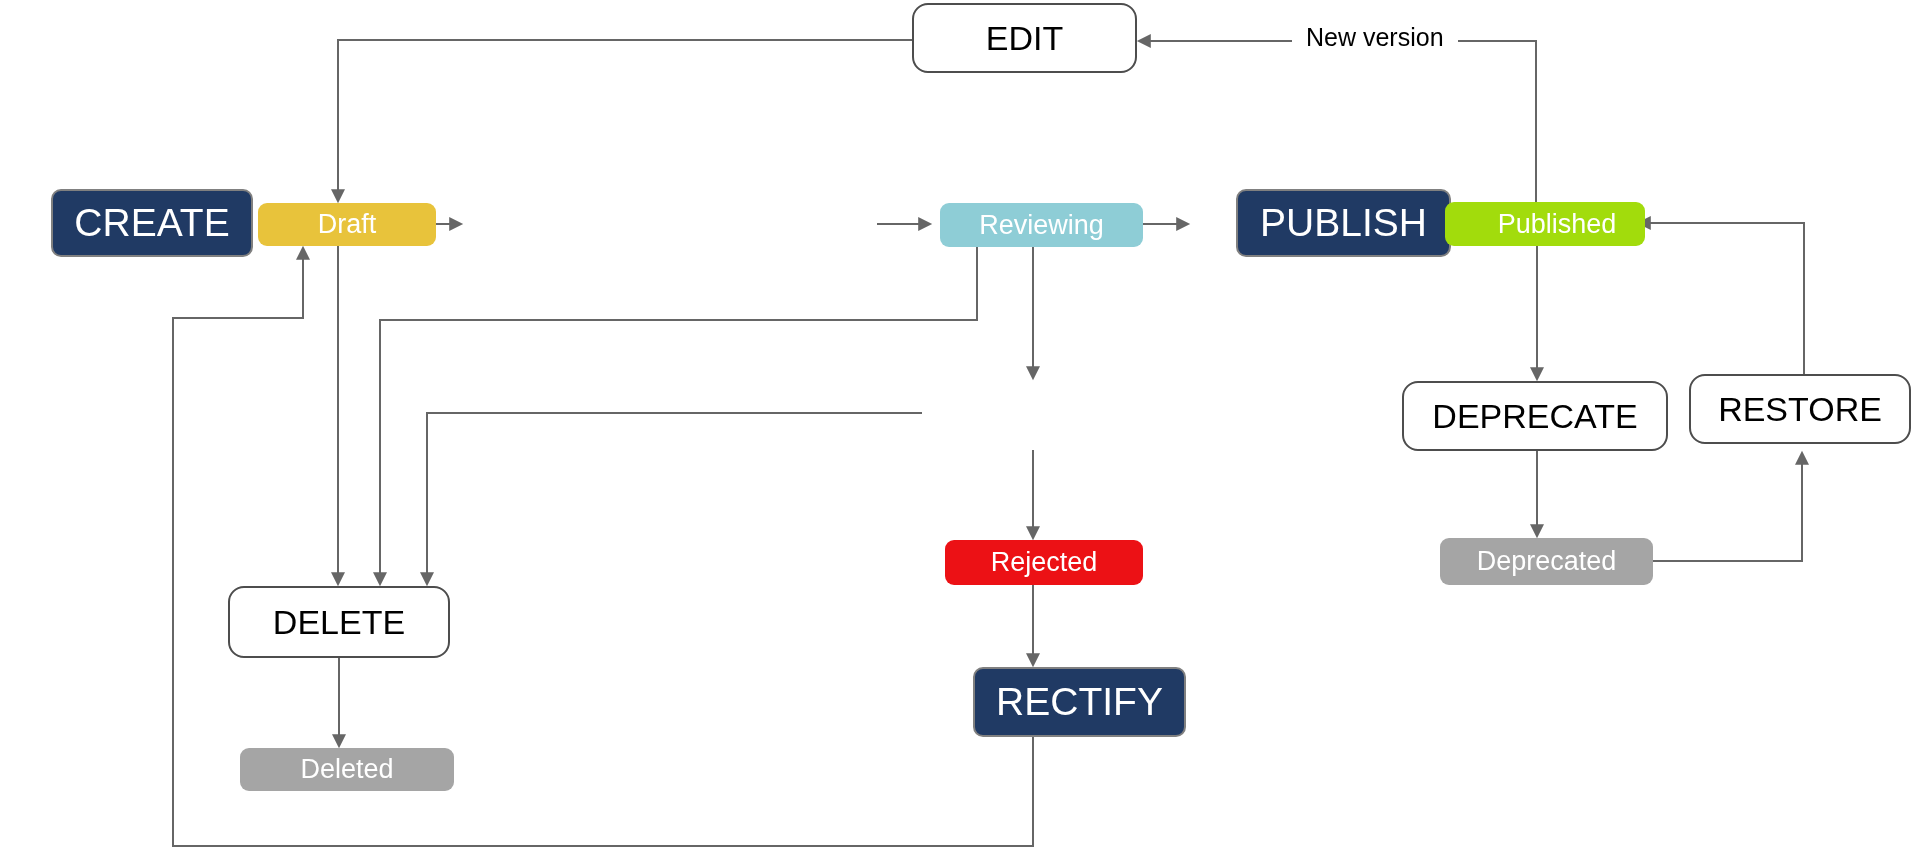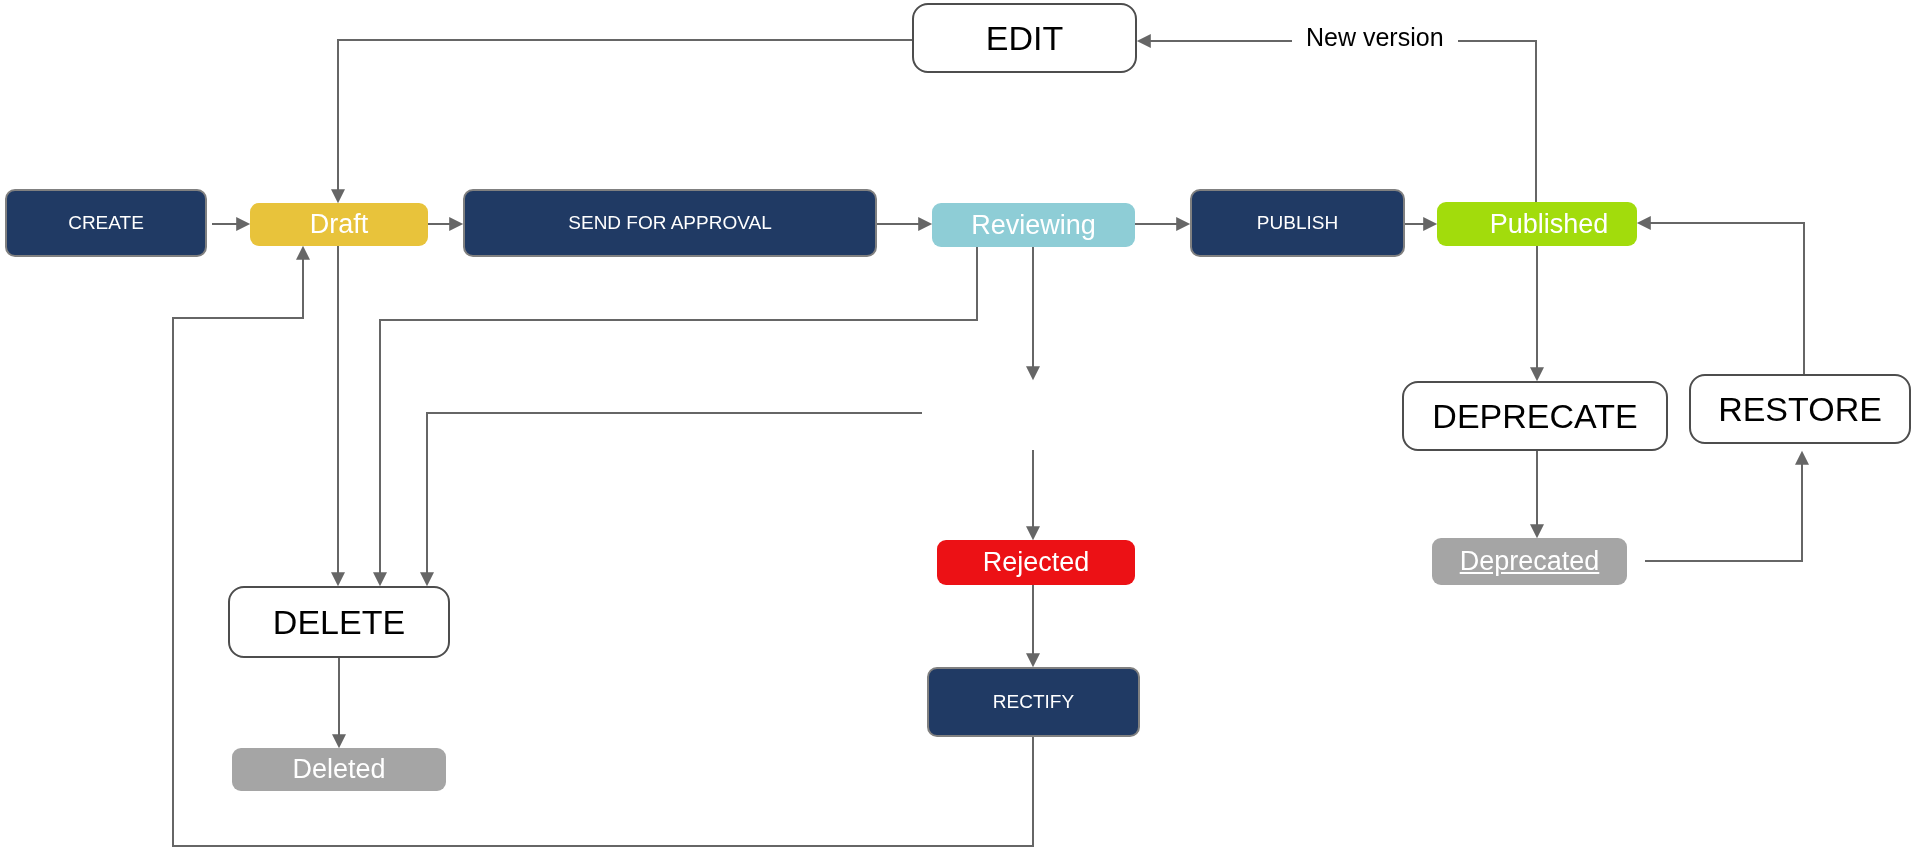--- a/index.html
+++ b/index.html
@@ -18,34 +18,36 @@
     display:flex;align-items:center;justify-content:center;
     box-sizing:border-box;
     text-align:center;
     white-space:nowrap;
   }
   .action{
     background:var(--action-fill);
     color:var(--action-text);
     border:2px solid var(--action-border);
     border-radius:10px;
-    font-size:19px;
+    font-size:39px;
+    margin-left:46px;
   }
   .manual{
     background:var(--manual-fill);
     color:var(--manual-text);
     border:2px solid var(--manual-border);
     border-radius:16px;
     font-size:34px;
   }
   .state{
     color:var(--state-text);
     border:none;
     border-radius:9px;
     font-size:27px;
+    margin-left:8px;
   }
   .state.draft{background:var(--draft-fill);}
   .state.reviewing{background:var(--reviewing-fill);text-align:right;}
   .state.published{background:var(--published-fill);padding-left:24px;}
   .state.rejected{background:var(--rejected-fill);}
   .state.terminal{background:var(--terminal-fill);}
   .edge-label{
     position:absolute;
     background:#fff;
     color:#000;
@@ -83,40 +85,39 @@
     <path class="edge" marker-end="url(#arrow)" d="M1537 246 V377"></path>
     <path class="edge" marker-end="url(#arrow)" d="M1537 451 V534"></path>
     <path class="edge" marker-end="url(#arrow)" d="M1645 561 H1802 V455"></path>
     <path class="edge" marker-end="url(#arrow)" d="M1804 381 V223 H1641"></path>
   </svg>
 
   <div class="node action" style="left:5px;top:189px;width:202px;height:68px;">CREATE</div>
 
   <div class="node state draft" style="left:250px;top:203px;width:178px;height:43px;">Draft</div>
 
-  <div class="node action" style="left:463px;top:189px;width:414px;height:68px;">SEND FOR APPROVAL</div>
 
   <div class="node state reviewing" style="left:932px;top:203px;width:203px;height:44px;">Reviewing</div>
 
   <div class="node action" style="left:1190px;top:189px;width:215px;height:68px;">PUBLISH</div>
 
   <div class="node state published" style="left:1437px;top:202px;width:200px;height:44px;">Published</div>
 
   <div class="node manual" style="left:912px;top:3px;width:225px;height:70px;">EDIT</div>
 
 
   <div class="node state rejected" style="left:937px;top:540px;width:198px;height:45px;">Rejected</div>
 
   <div class="node manual" style="left:228px;top:586px;width:222px;height:72px;">DELETE</div>
 
   <div class="node action" style="left:927px;top:667px;width:213px;height:70px;">RECTIFY</div>
 
   <div class="node state terminal" style="left:232px;top:748px;width:214px;height:43px;">Deleted</div>
 
   <div class="node manual" style="left:1402px;top:381px;width:266px;height:70px;">DEPRECATE</div>
 
-  <div class="node state terminal" style="left:1432px;top:538px;width:195px;height:47px;text-decoration:underline;">Deprecated</div>
+  <div class="node state terminal" style="left:1432px;top:538px;width:213px;height:47px;">Deprecated</div>
 
   <div class="node manual" style="left:1689px;top:374px;width:222px;height:70px;">RESTORE</div>
 
   <div class="edge-label" style="left:1292px;top:21px;">New version</div>
 
 </div>
 
 </body></html>

